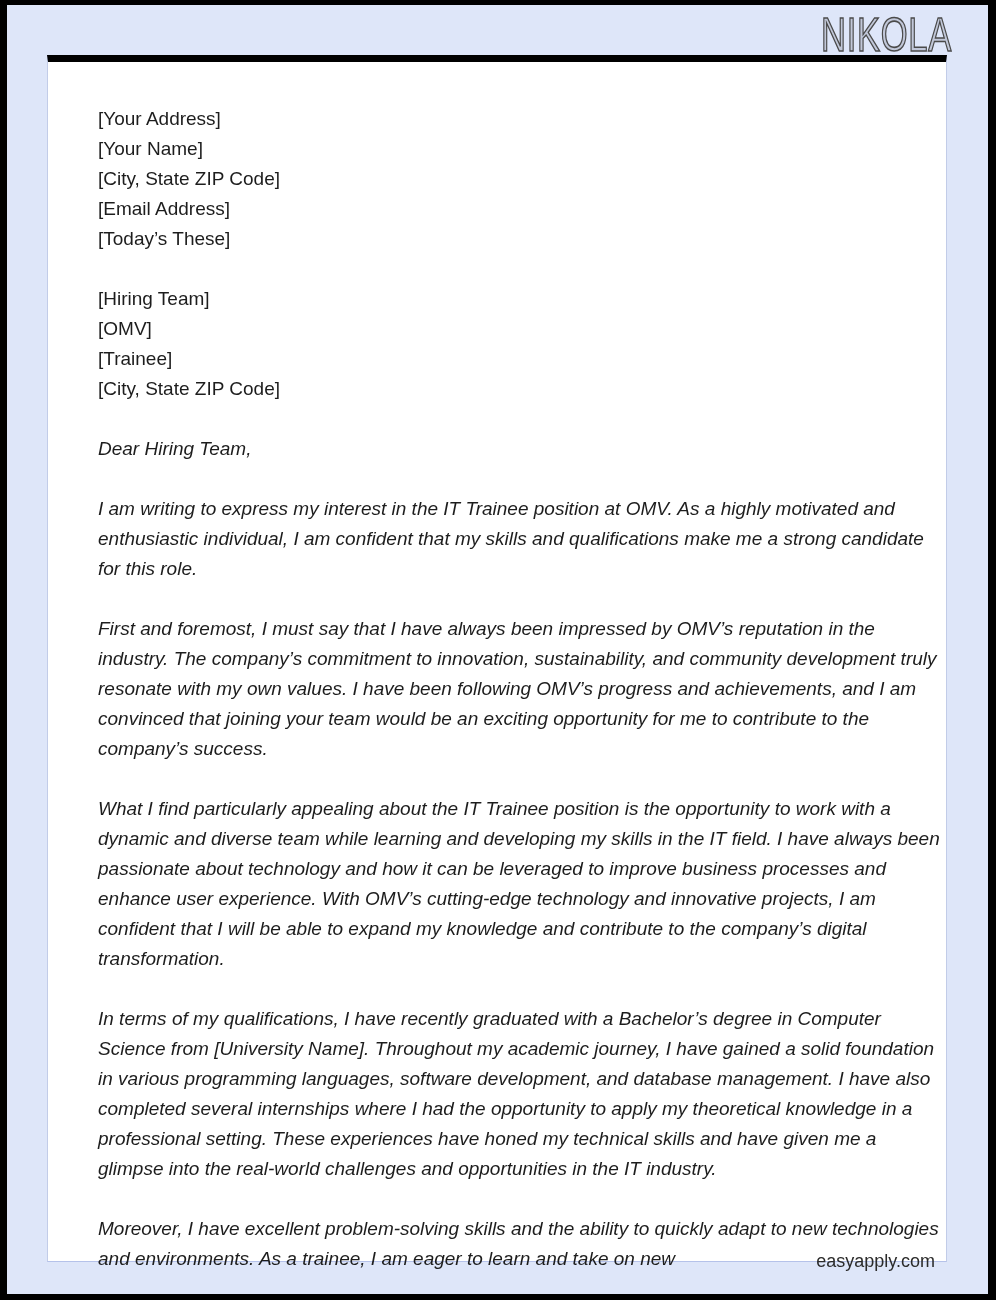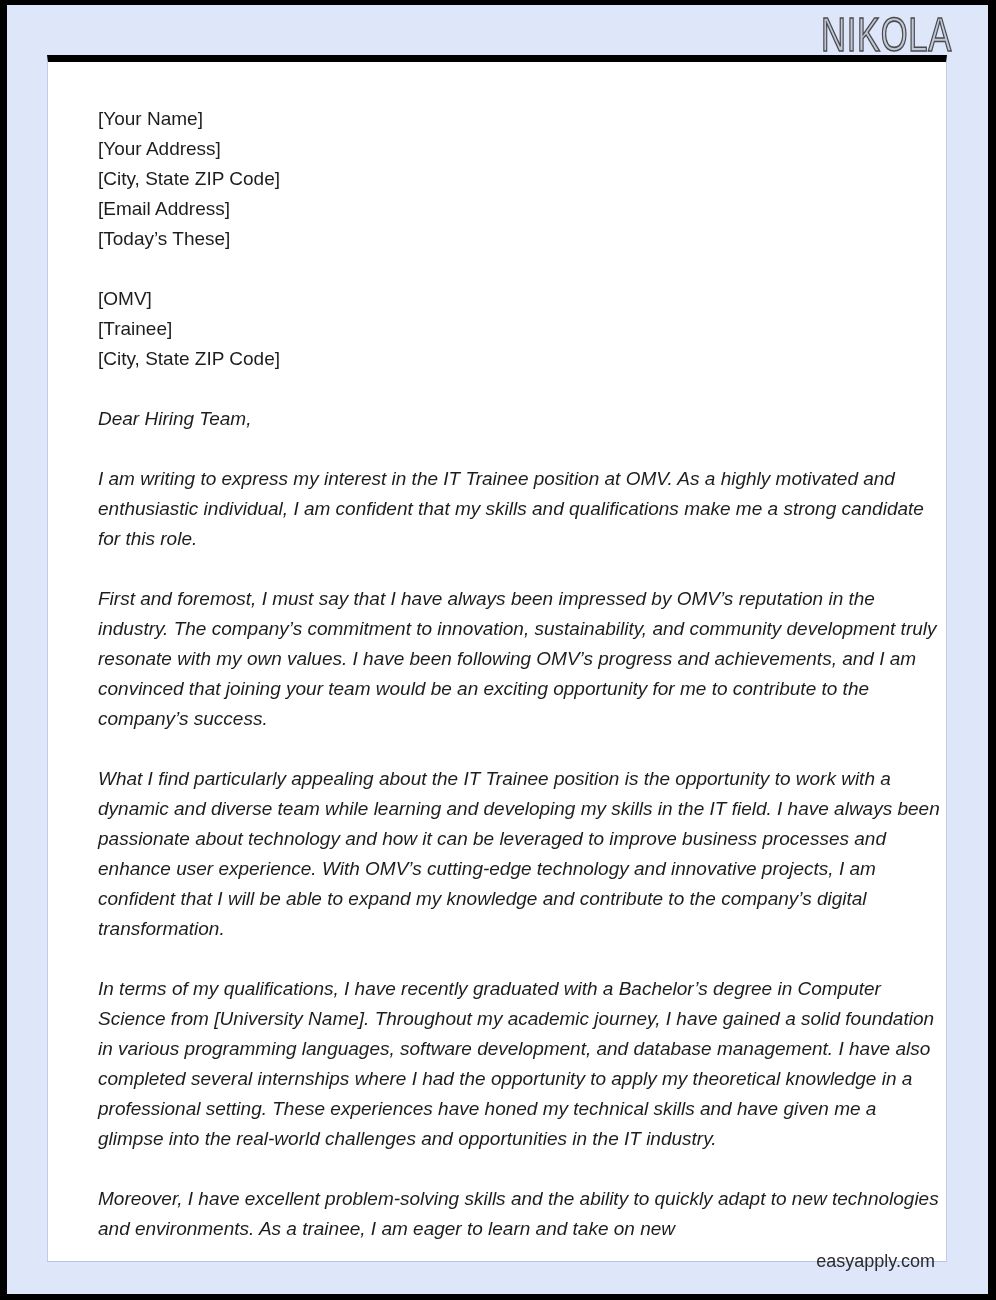--- a/index.html
+++ b/index.html
@@ -66,28 +66,29 @@
 
 <div class="frame">
 
   <div class="logo">NIKOLA</div>
 
   <div class="page">
 
     <div class="content">
 
       <div class="block">
+          <div class="line">[Your Address]</div>
           <div class="line">[Your Name]</div>
-          <div class="line">[Your Address]</div>
           <div class="line">[City, State ZIP Code]</div>
           <div class="line">[Email Address]</div>
           <div class="line">[Today’s These]</div>
         </div>
 
       <div class="block">
+          <div class="line">[Hiring Team]</div>
           <div class="line">[OMV]</div>
           <div class="line">[Trainee]</div>
           <div class="line">[City, State ZIP Code]</div>
         </div>
 
       <div class="salutation-block">
         <div class="line">Dear Hiring Team,</div>
       </div>
 
       <div class="paras">

